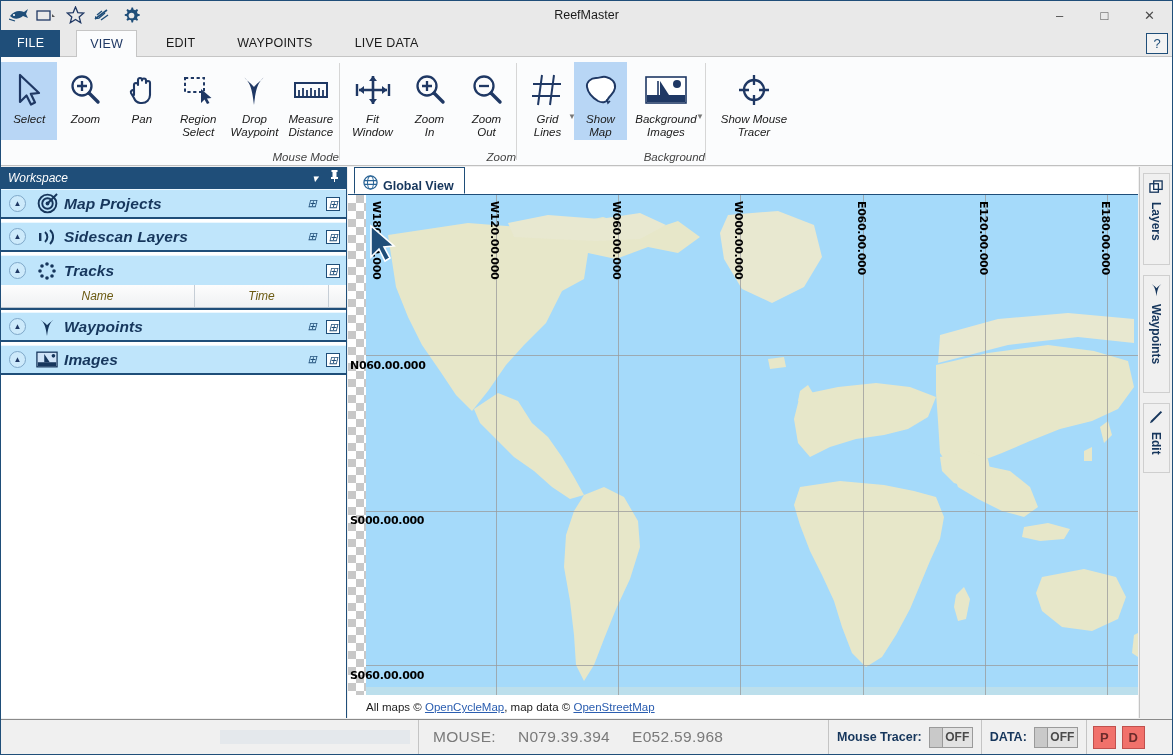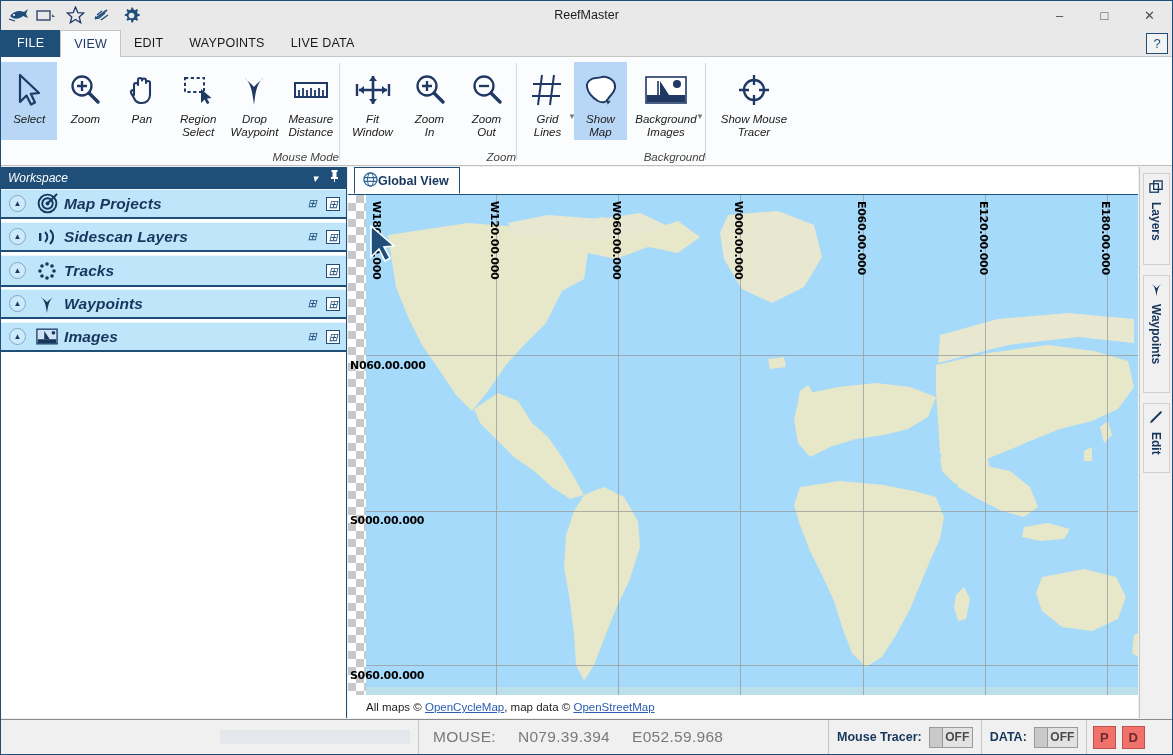--- a/index.html
+++ b/index.html
@@ -18,21 +18,21 @@
   .qat .qicon { width:24px; height:22px; display:flex; align-items:center; justify-content:center; cursor:pointer; }
   .titletext { position:absolute; left:0; top:0; width:1171px; height:29px; line-height:29px;
                text-align:center; color:#1b1b1b; font-size:12.5px; }
   .wbtns { position:absolute; right:0; top:0; height:29px; display:flex; }
   .wbtn { width:45px; height:29px; display:flex; align-items:center; justify-content:center;
           color:#4a4a4a; font-size:13px; cursor:pointer; }
 
   
   .tabstrip { position:absolute; left:0; top:29px; width:1171px; height:27px; background:#e9e9e9;
               border-bottom:1px solid #c5c5c5; }
-  .tabs { display:flex; height:27px; align-items:flex-start; }
+  .tabs { display:flex; height:27px; align-items:flex-start;gap:16px; }
   .tab { padding:0 13px; height:27px; line-height:27px; font-size:12.5px; color:#1a1a1a; cursor:pointer; letter-spacing:.2px;}
   .tab.file { background:#1f4e79; color:#ffffff; font-weight:normal; padding:0 16px; }
   .tab.active { background:#fbfcfd; border:1px solid #c5c5c5; border-bottom:1px solid #fbfcfd;
                 color:#1f3864; position:relative; top:0; height:28px; }
   .helpbtn { position:absolute; right:4px; top:3px; width:22px; height:21px; border:1px solid #1f4e79;
              background:#f3f3f3; color:#1f4e79; font-size:13px; display:flex; align-items:center;
              justify-content:center; cursor:pointer; }
 
   
   .ribbon { position:absolute; left:0; top:56px; width:1171px; height:109px; background:#fbfcfd;
@@ -71,21 +71,21 @@
   .colhdr { height:23px; display:flex; background:linear-gradient(#fdfdfd,#eff1f3);
             border-bottom:1px solid #b9c4cf; }
   .colhdr div { border-right:1px solid #c6ced6; line-height:22px; text-align:center;
                 font-size:12px; color:#6b5a12; }
   .wsblank { background:#ffffff; }
 
   
   .maparea { position:absolute; left:347px; top:166px; width:790px; height:551px; background:#ffffff; }
   .doctabs { height:28px; background:#ffffff; border-bottom:1px solid #1f4e79; display:flex;
              align-items:flex-end; padding-left:6px; }
-  .doctab { height:27px; display:flex; align-items:center; padding:0 10px 0 8px;
+  .doctab { height:27px; display:flex; align-items:flex-end; gap:5px; padding:0 10px 0 8px;
             border:1px solid #1f4e79; border-bottom:1px solid #ffffff; background:#ffffff;
             font-weight:bold; font-size:12.5px; color:#16365c; cursor:pointer; }
   .mapcanvas { position:relative; height:522px; overflow:hidden; background:#ffffff; }
   .checker { position:absolute; left:0; top:0; width:18px; height:500px;
              background-image:
                linear-gradient(45deg,#c8c8c8 25%,transparent 25%,transparent 75%,#c8c8c8 75%),
                linear-gradient(45deg,#c8c8c8 25%,transparent 25%,transparent 75%,#c8c8c8 75%);
              background-size:16px 16px; background-position:0 0,8px 8px; background-color:#ffffff; }
   .ocean { position:absolute; left:18px; top:0; width:772px; height:500px; background:#a5dafa; }
   .gridline { position:absolute; background:#9a9a9a; opacity:.75; }
@@ -403,20 +403,25 @@
             <circle cx="5" cy="15" r="1.8" fill="#16365c"></circle>
           <circle cx="3" cy="10" r="1.8" fill="#16365c"></circle>
             <circle cx="5" cy="5" r="1.8" fill="#16365c"></circle>
         </svg>
       </div>
       <div class="gtitle">Tracks</div>
       <div class="gacts">
         <div class="sqbtn">⊞</div>
       </div>
     </div>
+    <div class="colhdr">
+      <div style="width:194px;">Name</div>
+      <div style="width:134px;">Time</div>
+      <div style="flex:1;border-right:none;"></div>
+    </div>
     <div style="height:2px;background:#1f4e79;"></div>
 
     <div class="grpbar" style="margin-top:2px;">
       <div class="collapse">▲</div>
       <div class="gicon">
         <svg width="20" height="20" viewBox="0 0 22 22">
           <path d="M4 3 C7 6, 10 7, 11 9 C12.5 7, 15 6, 18 3 C14.5 6.5, 12.5 9, 11 21 C9.5 9, 7.5 6.5, 4 3 Z" fill="#16365c"></path>
         </svg>
       </div>
       <div class="gtitle">Waypoints</div>

